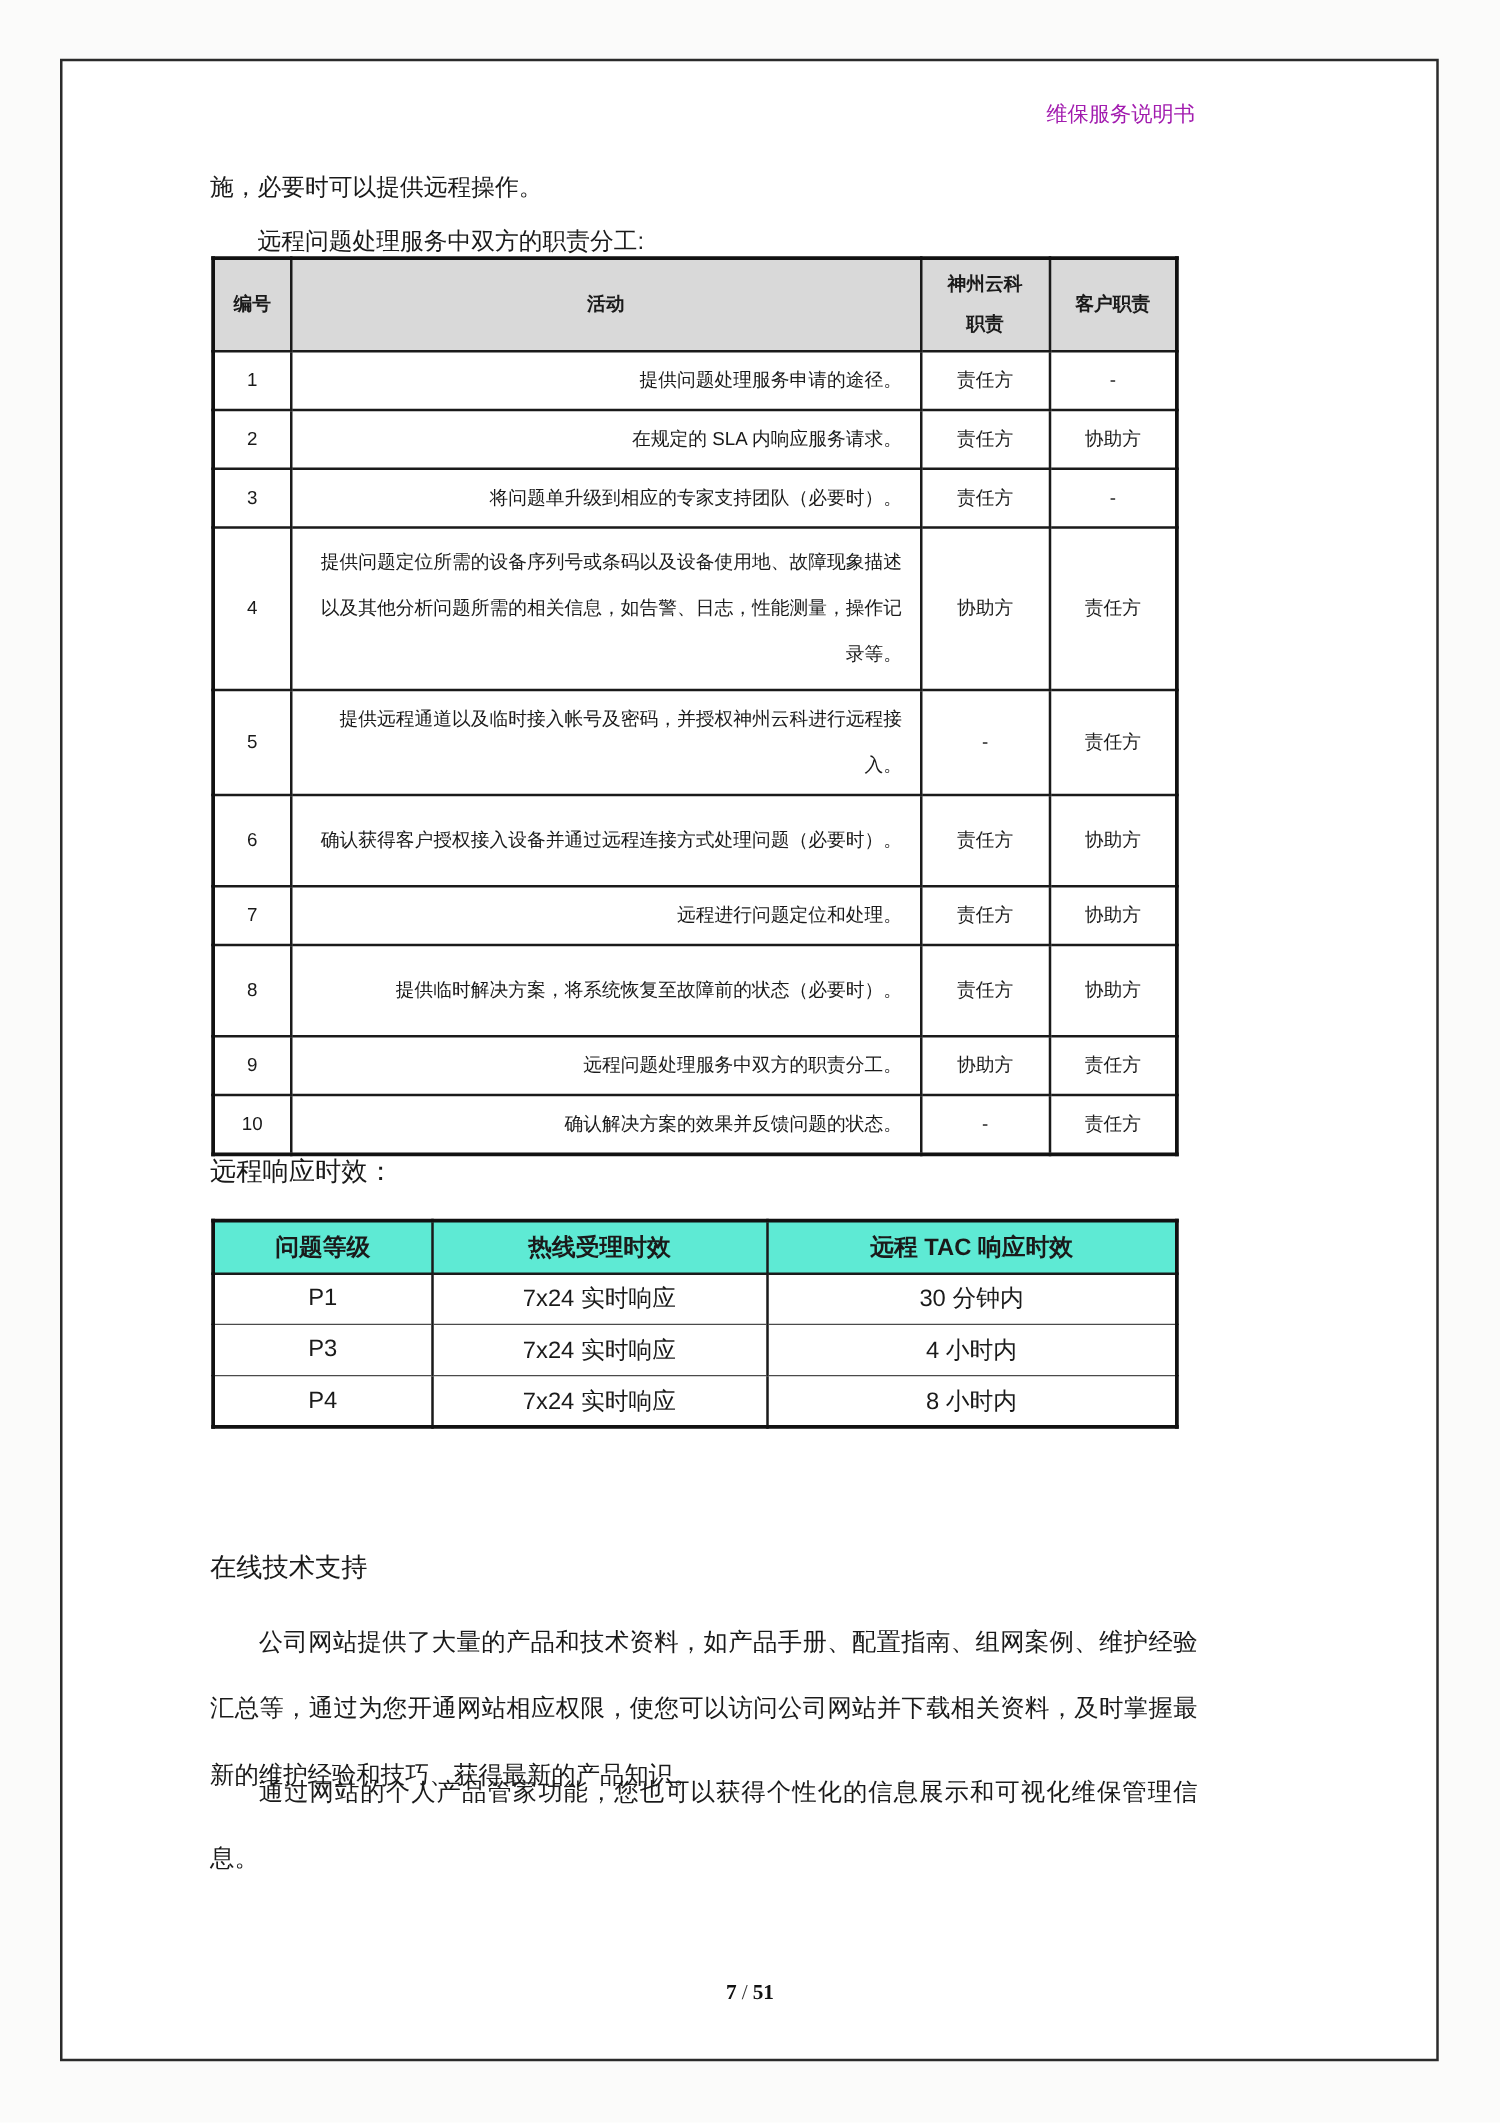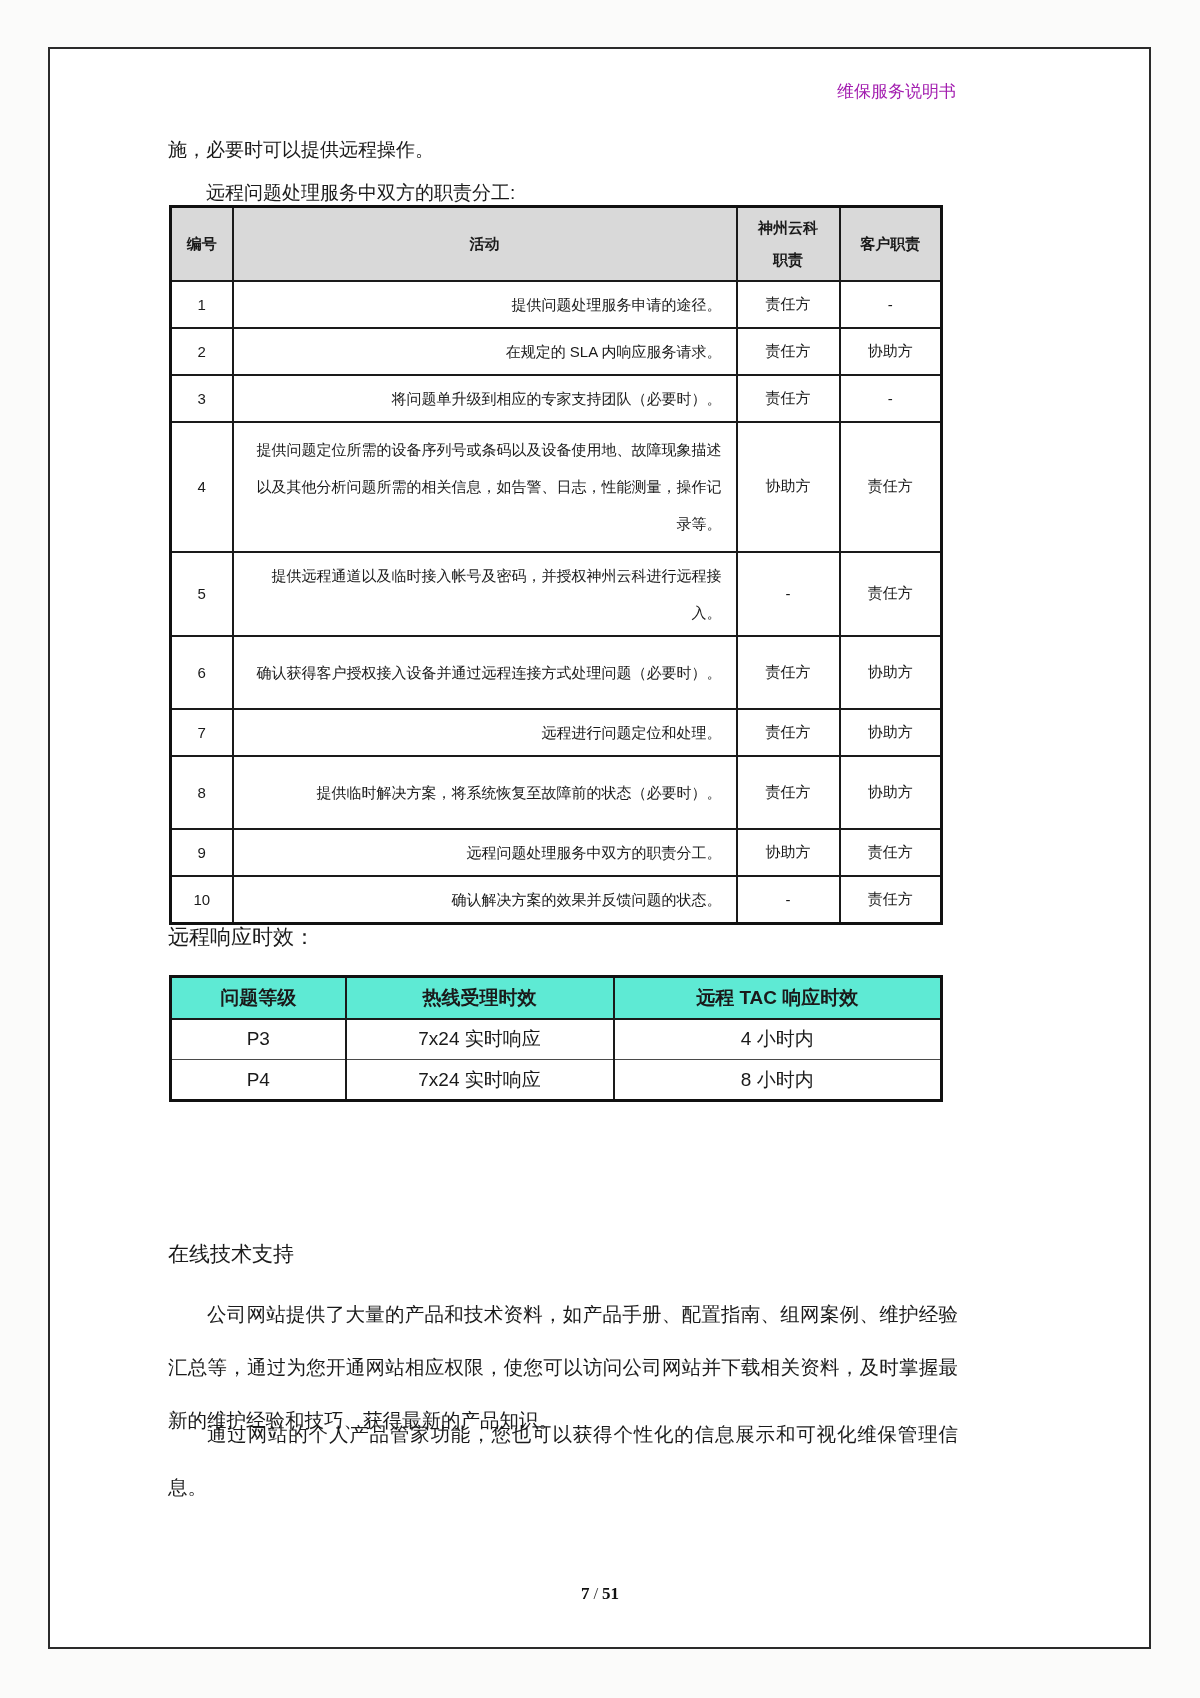--- a/index.html
+++ b/index.html
@@ -224,20 +224,25 @@
       <col style="width:268px">
       <col style="width:328px">
   </colgroup>
   <tbody>
       <tr>
     <th>问题等级</th>
     <th>热线受理时效</th>
     <th>远程 TAC 响应时效</th>
   </tr>
   <tr>
+    <td>P1</td>
+    <td>7x24 实时响应</td>
+    <td>30 分钟内</td>
+  </tr>
+  <tr>
     <td>P3</td>
     <td>7x24 实时响应</td>
     <td>4 小时内</td>
   </tr>
   <tr>
     <td>P4</td>
     <td>7x24 实时响应</td>
     <td>8 小时内</td>
   </tr>
 </tbody>

